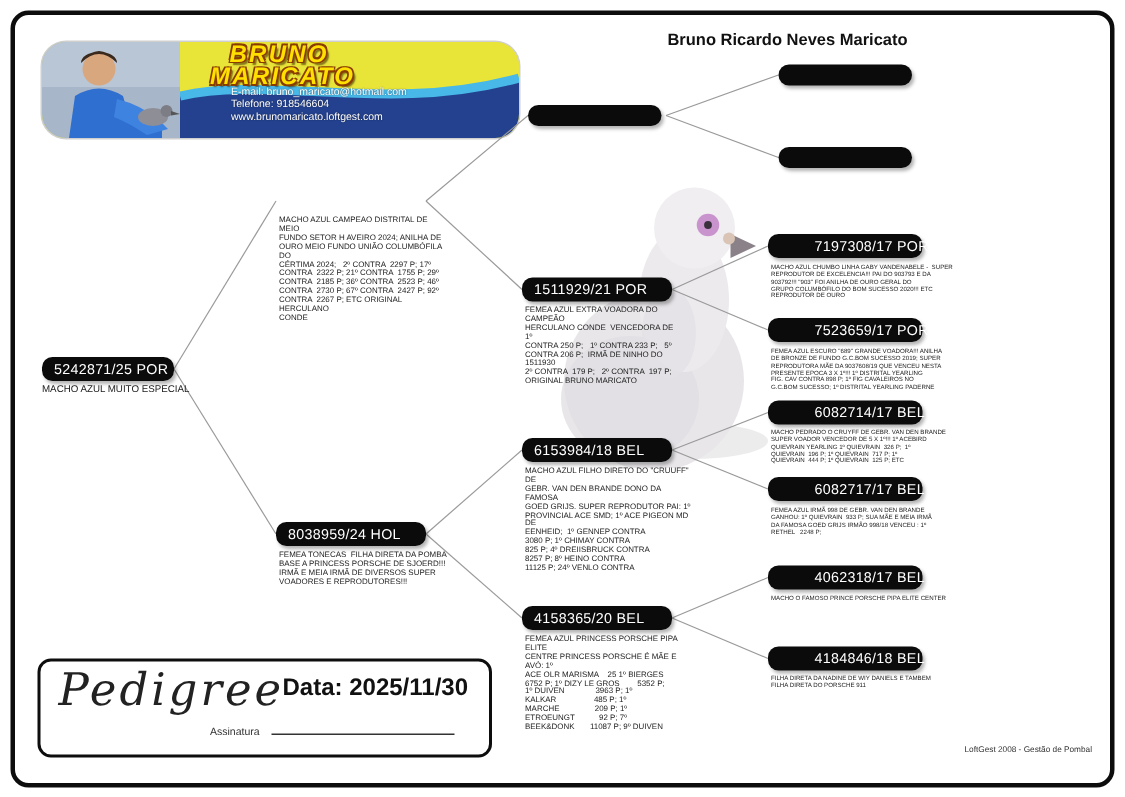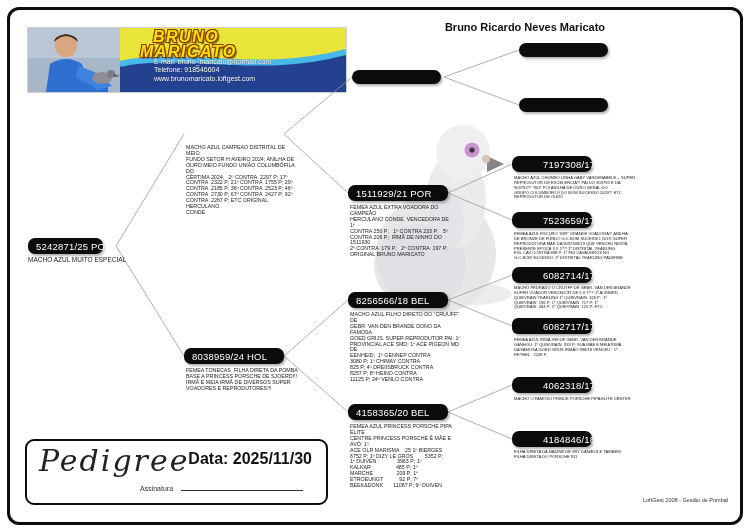--- a/index.html
+++ b/index.html
@@ -1,42 +1,42 @@
 <!DOCTYPE html>
 <html><head>
 <meta charset="utf-8">
 <style>
   html,body{margin:0;padding:0;background:#fff;}
   #page{position:relative;width:750px;height:531px;background:#fff;overflow:hidden;
         font-family:"Liberation Sans",sans-serif;color:#111;}
   #frame{position:absolute;left:7px;top:7px;width:730px;height:512px;
          border:3px solid #0d0d0d;border-radius:12px;}
   
-  #logo{position:absolute;left:28px;top:28px;width:318px;height:64px;border-radius:0;
+  #logo{position:absolute;left:28px;top:28px;width:318px;height:64px;border-radius:16px;
         overflow:hidden;background:#e9e438;box-shadow:0 0 0 1px #cfcfcf;}
   #logo-photo{position:absolute;left:0;top:0;width:92px;height:64px;}
   #logo-right{position:absolute;left:92px;top:0;width:226px;height:64px;}
   .logo-name{position:absolute;left:112px;top:1px;font-style:italic;font-weight:bold;
         font-size:16px;line-height:15px;letter-spacing:1.5px;color:#ffe000;
         text-shadow:-1px -1px 0 #8a3c00,1px -1px 0 #8a3c00,-1px 1px 0 #8a3c00,
                     1px 1px 0 #8a3c00,2px 2px 1px rgba(40,20,0,.55);}
   .logo-name .l2{padding-left:0px;display:block;}
   .logo-name .l1{padding-left:13px;display:block;}
   #logo-contact{position:absolute;left:126px;top:30px;font-size:7px;line-height:8.3px;
         color:#fff;text-shadow:0 0 1px rgba(0,0,0,.6);}
   
   #owner{position:absolute;left:380px;top:21px;width:290px;text-align:center;
          font-weight:bold;font-size:11px;}
   
   .pbox{position:absolute;width:100px;height:16px;background:#0b0b0b;border-radius:7px;
         color:#fff;display:flex;align-items:center;padding-left:8px;box-sizing:border-box;
         box-shadow:1.5px 2px 2.5px rgba(0,0,0,.3);z-index:3;}
   .pbox .ring{font-size:9.5px;letter-spacing:.2px;white-space:nowrap;}
   .pbox.small{width:89px;height:14px;}
-  .pbox.g4{width:80px;padding-left:31px;}
+  .pbox.g4{width:103px;padding-left:31px;}
   .pdesc{position:absolute;font-size:5.3px;line-height:5.9px;color:#1c1c1c;
          white-space:pre-wrap;z-index:3;width:112px;}
   .pdesc.sm{font-size:4.1px;line-height:4.85px;width:140px;}
   .pdesc.subject{font-size:6.5px;width:160px;white-space:nowrap;}
   #lines{position:absolute;left:0;top:0;z-index:2;}
   #pigeon{position:absolute;left:368px;top:82px;z-index:1;}
   
   #stamp{position:absolute;left:25px;top:439px;width:303px;height:66px;
          border:2.5px solid #0d0d0d;border-radius:9px;box-sizing:border-box;}
   #stamp-title{position:absolute;left:12px;top:2px;font-family:"DejaVu Serif",serif;
@@ -108,21 +108,21 @@
       <line x1="444" y1="77" x2="519" y2="105"></line>
       <line x1="448" y1="193" x2="512" y2="164"></line>
       <line x1="448" y1="193" x2="512" y2="220"></line>
       <line x1="448" y1="300" x2="512" y2="275"></line>
       <line x1="448" y1="300" x2="512" y2="326"></line>
       <line x1="448" y1="412" x2="512" y2="385"></line>
       <line x1="448" y1="412" x2="512" y2="439"></line>
     </g>
   </svg>
 
-  <div class="pbox" style="left:28px;top:238px;width:75px;">
+  <div class="pbox" style="left:28px;top:238px;width:88px;">
     <span class="ring">5242871/25 POR</span>
   </div>
   <div class="pdesc subject" style="left:28px;top:257px;">MACHO AZUL MUITO ESPECIAL</div>
 
   <div class="pdesc" style="left:186px;top:145px;">MACHO AZUL CAMPEAO DISTRITAL DE MEIO
 FUNDO SETOR H AVEIRO 2024; ANILHA DE
 OURO MEIO FUNDO UNIÃO COLUMBÓFILA DO
 CÉRTIMA 2024;   2º CONTRA  2297 P; 17º
 CONTRA  2322 P; 21º CONTRA  1755 P; 29º
 CONTRA  2185 P; 36º CONTRA  2523 P; 46º
@@ -146,21 +146,21 @@
     <span class="ring">1511929/21 POR</span>
   </div>
   <div class="pdesc" style="left:350px;top:205px;width:106px;">FEMEA AZUL EXTRA VOADORA DO CAMPEÃO
 HERCULANO CONDE  VENCEDORA DE   1º
 CONTRA 250 P;   1º CONTRA 233 P;   5º
 CONTRA 206 P;  IRMÃ DE NINHO DO 1511930
 2º CONTRA  179 P;   2º CONTRA  197 P;
 ORIGINAL BRUNO MARICATO</div>
 
   <div class="pbox" style="left:348px;top:292px;">
-    <span class="ring">8256566/18 BEL</span>
+    <span class="ring">6153984/18 BEL</span>
   </div>
   <div class="pdesc" style="left:350px;top:312px;">MACHO AZUL FILHO DIRETO DO "CRUUFF" DE
 GEBR. VAN DEN BRANDE DONO DA FAMOSA
 GOED GRIJS. SUPER REPRODUTOR PAI: 1º
 PROVINCIAL ACE SMD; 1º ACE PIGEON MD DE
 EENHEID;  1º GENNEP CONTRA
 3080 P; 1º CHIMAY CONTRA
 825 P; 4º DREIISBRUCK CONTRA
 8257 P; 8º HEINO CONTRA
 11125 P; 24º VENLO CONTRA</div>
@@ -206,21 +206,21 @@
 
   <div class="pbox g4" style="left:512px;top:267px;text-align:right;">
     <span class="ring">6082714/17 BEL</span>
   </div>
   <div class="pdesc sm" style="left:514px;top:286px;">MACHO PEDRADO O CRUYFF DE GEBR. VAN DEN BRANDE
 SUPER VOADOR VENCEDOR DE 5 X 1º!!! 1º ACEBIRD
 QUIEVRAIN YEARLING 1º QUIEVRAIN  326 P;  1º
 QUIEVRAIN  196 P; 1º QUIEVRAIN  717 P; 1º
 QUIEVRAIN  444 P; 1º QUIEVRAIN  125 P; ETC</div>
 
-  <div class="pbox g4" style="left:512px;top:318px;border-radius:6px;">
+  <div class="pbox g4" style="left:512px;top:318px;">
     <span class="ring">6082717/17 BEL</span>
   </div>
   <div class="pdesc sm" style="left:514px;top:338px;">FEMEA AZUL IRMÃ 998 DE GEBR. VAN DEN BRANDE
 GANHOU: 1º QUIEVRAIN  933 P; SUA MÃE E MEIA IRMÃ
 DA FAMOSA GOED GRIJS IRMÃO 998/18 VENCEU : 1º
 RETHEL   2248 P;</div>
 
   <div class="pbox g4" style="left:512px;top:377px;">
     <span class="ring">4062318/17 BEL</span>
   </div>

